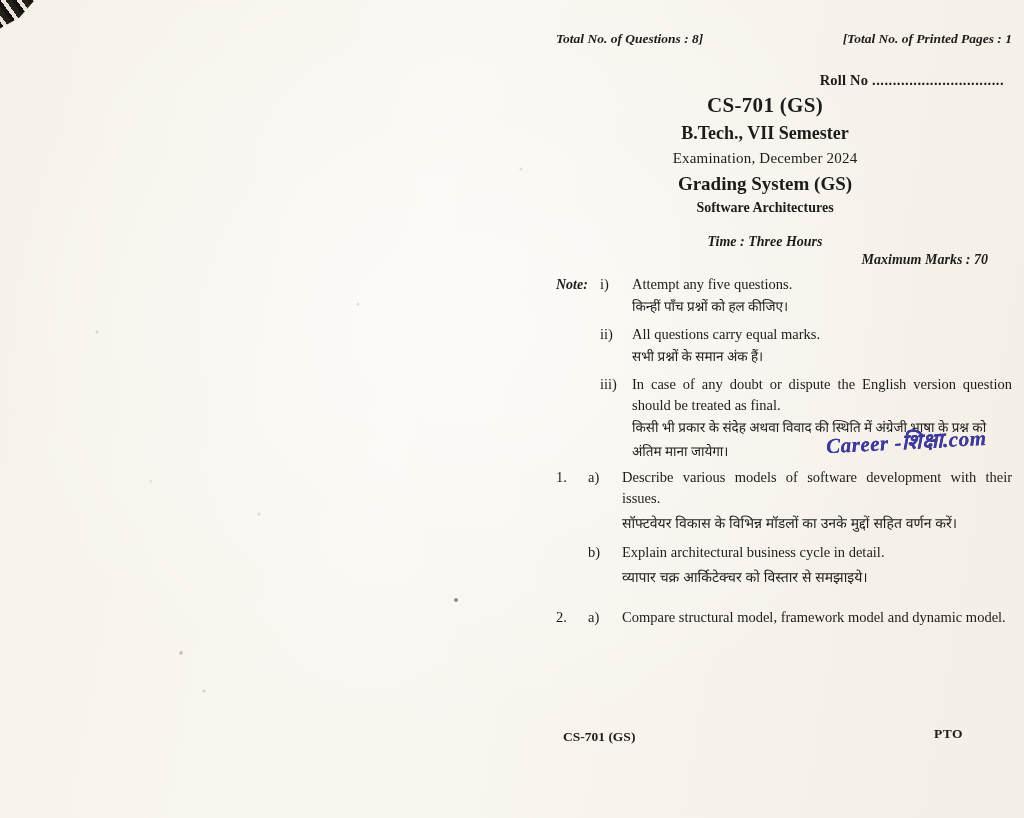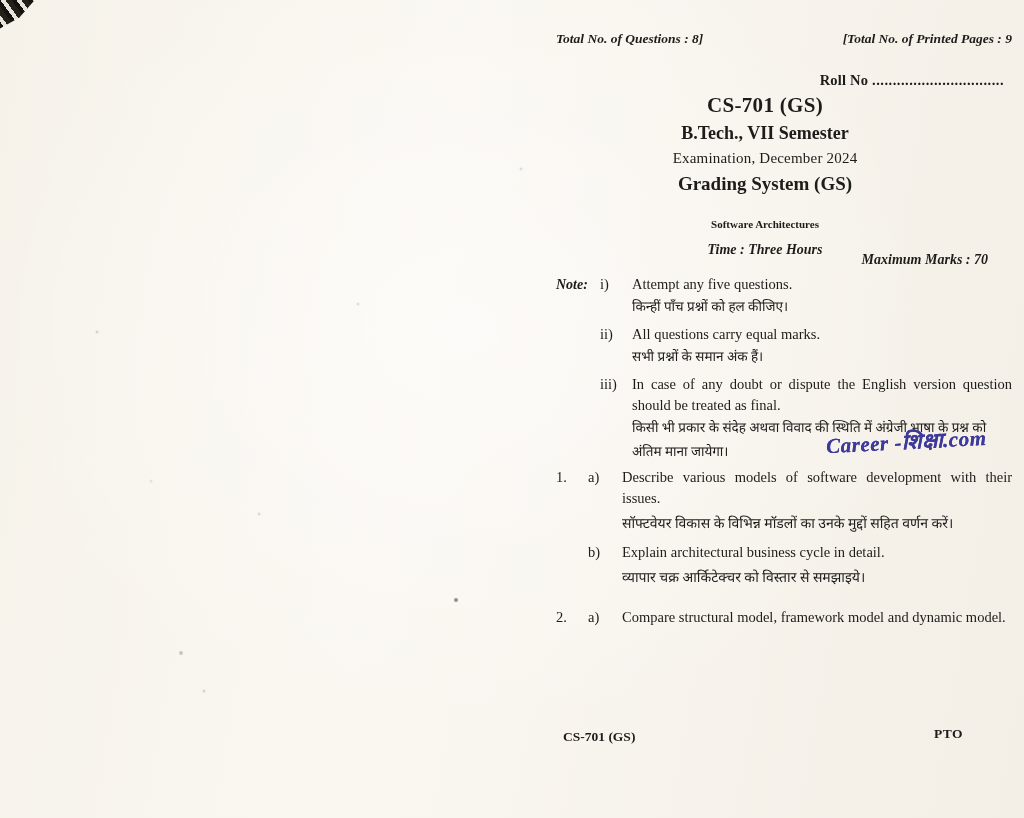--- a/index.html
+++ b/index.html
@@ -51,22 +51,22 @@
   }
   .roll-dots { font-weight: bold; letter-spacing: 0.5px; }
 
   .title-block {
     position: absolute; left: 540px; top: 93px; width: 450px;
     text-align: center;
   }
   .t-course  { font-size: 21px; font-weight: bold; letter-spacing: 0.3px; margin-bottom: 5px; }
   .t-program { font-size: 18px; font-weight: bold; margin-bottom: 6px; }
   .t-exam    { font-size: 15px; margin-bottom: 6px; letter-spacing: 0.2px; }
-  .t-grading { font-size: 19px; font-weight: bold; margin-bottom: 23px; }
-  .t-subject { font-size: 11px; font-weight: bold; margin-bottom: 12px; }
+  .t-grading { font-size: 19px; font-weight: bold; margin-bottom: 5px; }
+  .t-subject { font-size: 14px; font-weight: bold; margin-bottom: 18px; }
   .t-time    { font-size: 14px; font-weight: bold; font-style: italic; }
 
   .marks-line {
     position: absolute; right: 36px; top: 252px;
     font-size: 14px; font-weight: bold; font-style: italic;
   }
 
   .note-block { position: absolute; left: 556px; top: 274px; width: 456px; }
   .note-item { display: grid; grid-template-columns: 44px 32px 1fr; margin-bottom: 5px; }
   .note-label { font-weight: bold; font-style: italic; font-size: 14px; line-height: 21px; }
@@ -81,38 +81,38 @@
     transform: rotate(-3deg);
     letter-spacing: 0.5px;
     text-shadow: 0 0 0.6px #3d3a9b;
   }
 
   .questions { position: absolute; left: 556px; top: 467px; width: 456px; }
   .question { margin-bottom: 17px; }
   .q-part { display: grid; grid-template-columns: 32px 34px 1fr; margin-bottom: 6px; }
   .q-num, .q-letter { font-size: 14.5px; line-height: 21px; }
   .q-en { font-size: 14.5px; line-height: 21px; text-align: justify; }
-  .q-hi { font-size: 14px; line-height: 25px; font-family: Liberation Serif, serif; margin-top: 2px; }
+  .q-hi { font-size: 14px; line-height: 25px; font-family: Liberation Sans, sans-serif; margin-top: 2px; }
 
   .footer-row {
     position: absolute; left: 563px; top: 729px; width: 400px;
     display: flex; justify-content: space-between; align-items: flex-start;
     font-size: 13.5px; font-weight: bold;
   }
   .footer-right { position: relative; top: -3px; letter-spacing: 0.5px; }
 </style>
 </head>
 <body>
 
 <div class="corner-mark"></div>
 <div class="specks"></div>
 
 <div class="header-row">
   <span>Total No. of Questions : 8]</span>
-  <span>[Total No. of Printed Pages : 9</span>
+  <span>[Total No. of Printed Pages : 1</span>
 </div>
 
 <div class="roll-row">
   <span>Roll No</span>
   <span class="roll-dots">................................</span>
 </div>
 
 <div class="title-block">
   <div class="t-course">CS-701 (GS)</div>
   <div class="t-program">B.Tech., VII Semester</div>

